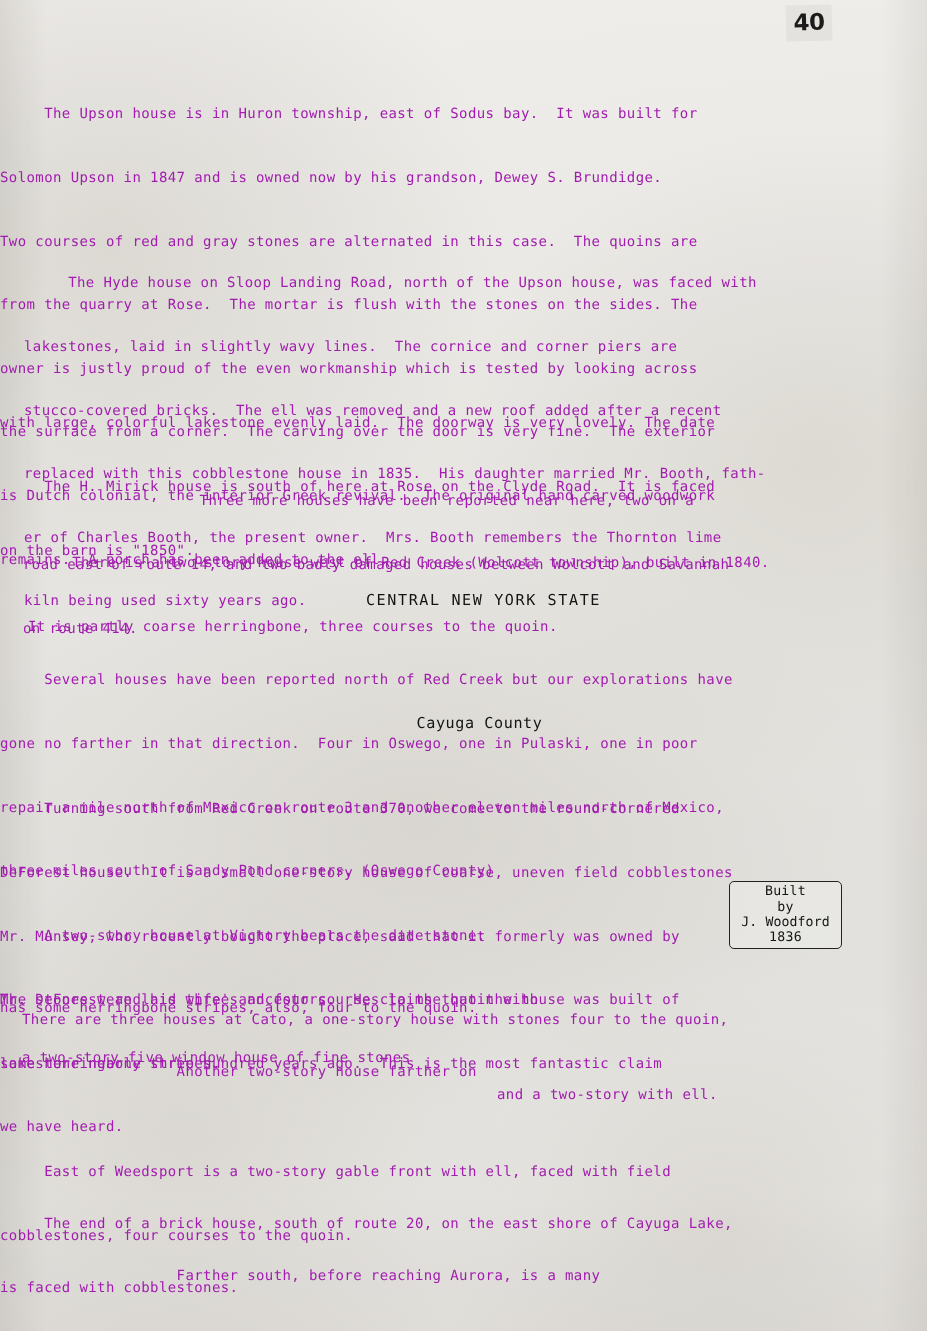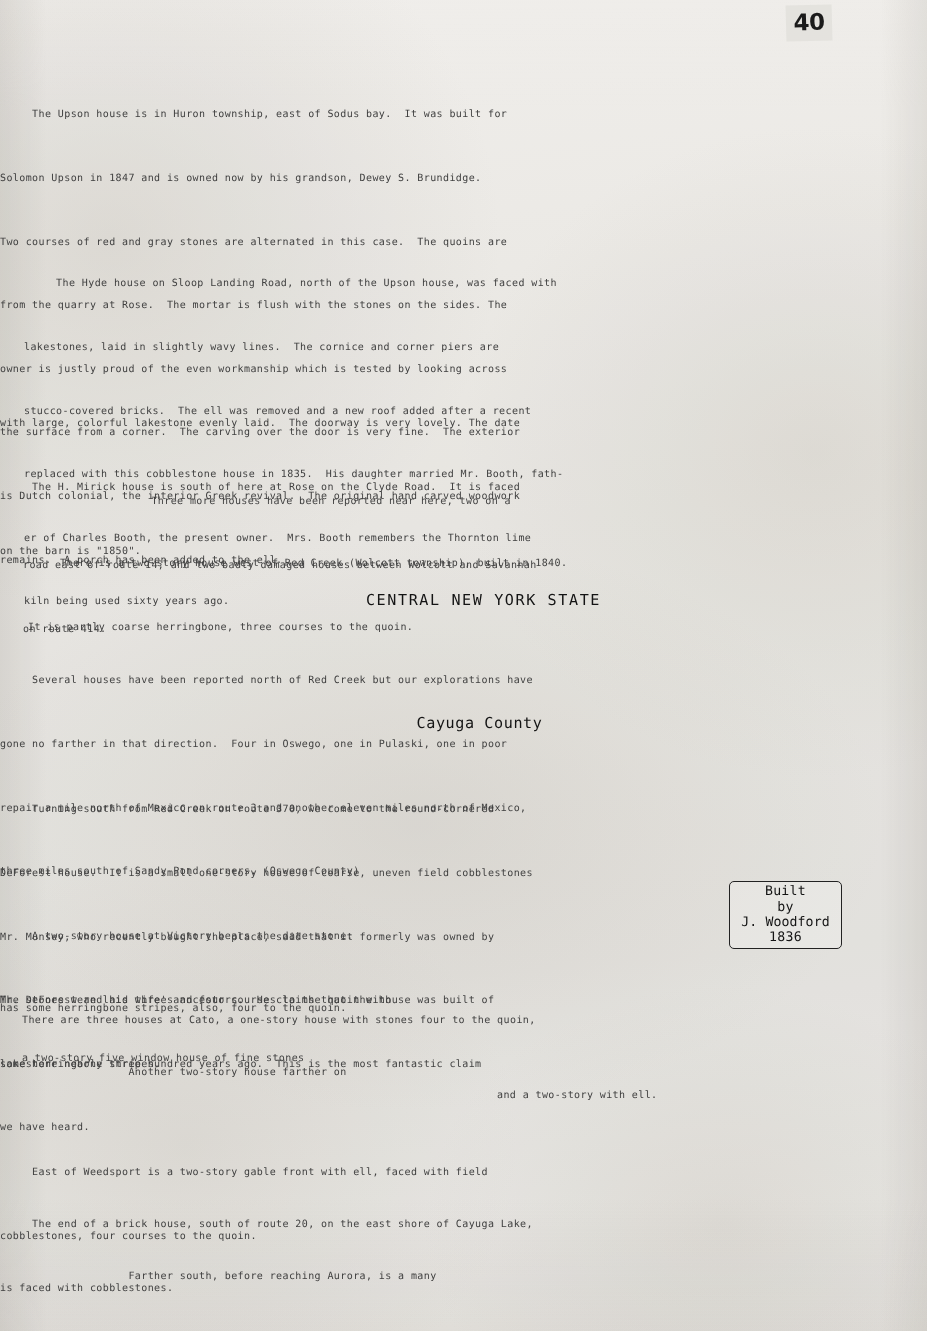--- a/index.html
+++ b/index.html
@@ -67,22 +67,22 @@
     color: #1b1b1b;
     letter-spacing: -0.5px;
     transform: rotate(-1.5deg);
   }
 
   
   .block {
     position: absolute;
     left: 0;
     width: 927px;
-    color: #404040;
-    font-size: 10px;
+    color: #a21caf;
+    font-size: 14px;
     line-height: 21.2px;
     letter-spacing: 0.4px;
     white-space: pre;
   }
 
   .block .ln {
     display: block;
     white-space: pre;
   }
 

